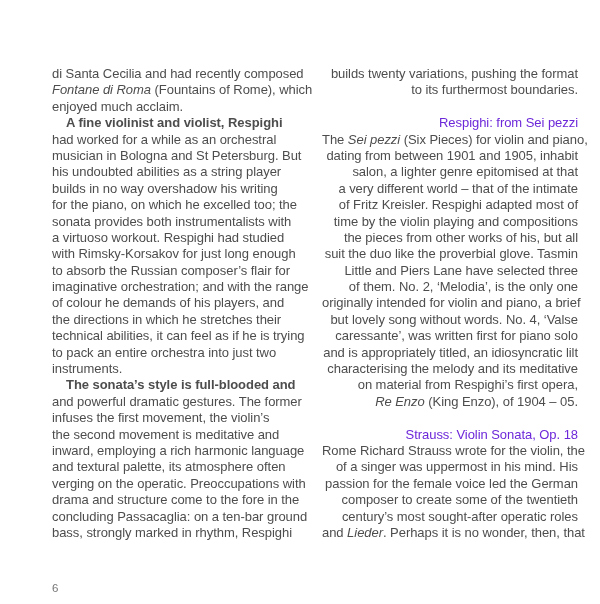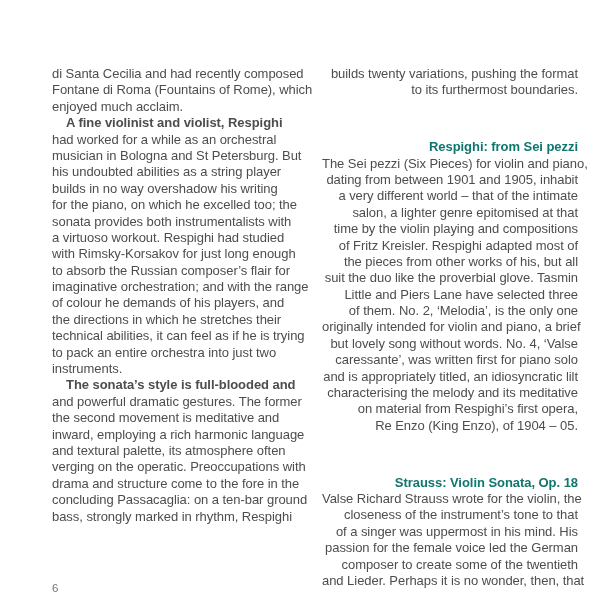--- a/index.html
+++ b/index.html
@@ -9,22 +9,22 @@
     color: #4d4d4d;
   }
   .col {
     position: absolute; top: 66px; font-size: 13px; line-height: 16.4px; letter-spacing: -0.05px;
   }
   .col.left { left: 52px; width: 250px; }
   .col.right { left: 322px; width: 256px; text-align: right; }
   .line { display: block; white-space: nowrap; height: 16.4px; }
   .indent { padding-left: 14px; font-weight: bold; }
   .blank { height: 16.4px; }
-  .heading { font-weight: bold; color: #0f766e; margin-top: 24px; }
-  .it { }
+  .heading { font-weight: normal; color: #6d28d9; }
+  .it { font-style: italic; }
   .page-num { position: absolute; left: 52px; top: 582px; font-size: 11.5px; color: #777; }
 </style>
 </head>
 <body>
 
 <div class="col left" id="left-col">
     <span class="line"><span>di Santa Cecilia and had recently composed</span></span>
     <span class="line"><span class="it">Fontane di Roma</span><span> (Fountains of Rome), which</span></span>
     <span class="line"><span>enjoyed much acclaim.</span></span>
     <span class="line indent"><span>A fine violinist and violist, Respighi</span></span>
@@ -38,52 +38,53 @@
     <span class="line"><span>with Rimsky-Korsakov for just long enough</span></span>
     <span class="line"><span>to absorb the Russian composer’s flair for</span></span>
     <span class="line"><span>imaginative orchestration; and with the range</span></span>
     <span class="line"><span>of colour he demands of his players, and</span></span>
     <span class="line"><span>the directions in which he stretches their</span></span>
     <span class="line"><span>technical abilities, it can feel as if he is trying</span></span>
     <span class="line"><span>to pack an entire orchestra into just two</span></span>
     <span class="line"><span>instruments.</span></span>
     <span class="line indent"><span>The sonata’s style is full-blooded and</span></span>
     <span class="line"><span>and powerful dramatic gestures. The former</span></span>
+    <span class="line"><span>infuses the first movement, the violin’s</span></span>
     <span class="line"><span>the second movement is meditative and</span></span>
     <span class="line"><span>inward, employing a rich harmonic language</span></span>
     <span class="line"><span>and textural palette, its atmosphere often</span></span>
     <span class="line"><span>verging on the operatic. Preoccupations with</span></span>
     <span class="line"><span>drama and structure come to the fore in the</span></span>
     <span class="line"><span>concluding Passacaglia: on a ten-bar ground</span></span>
     <span class="line"><span>bass, strongly marked in rhythm, Respighi</span></span>
   </div>
 <div class="col right" id="right-col">
     <span class="line"><span>builds twenty variations, pushing the format</span></span>
     <span class="line"><span>to its furthermost boundaries.</span></span>
     <span class="line blank"></span>
     <span class="line heading"><span>Respighi: from Sei pezzi</span></span>
     <span class="line"><span>The </span><span class="it">Sei pezzi</span><span> (Six Pieces) for violin and piano,</span></span>
     <span class="line"><span>dating from between 1901 and 1905, inhabit</span></span>
+    <span class="line"><span>salon, a lighter genre epitomised at that</span></span>
     <span class="line"><span>a very different world – that of the intimate</span></span>
-    <span class="line"><span>salon, a lighter genre epitomised at that</span></span>
+    <span class="line"><span>of Fritz Kreisler. Respighi adapted most of</span></span>
     <span class="line"><span>time by the violin playing and compositions</span></span>
-    <span class="line"><span>of Fritz Kreisler. Respighi adapted most of</span></span>
     <span class="line"><span>the pieces from other works of his, but all</span></span>
     <span class="line"><span>suit the duo like the proverbial glove. Tasmin</span></span>
     <span class="line"><span>Little and Piers Lane have selected three</span></span>
     <span class="line"><span>of them. No. 2, ‘Melodia’, is the only one</span></span>
     <span class="line"><span>originally intended for violin and piano, a brief</span></span>
     <span class="line"><span>but lovely song without words. No. 4, ‘Valse</span></span>
     <span class="line"><span>caressante’, was written first for piano solo</span></span>
     <span class="line"><span>and is appropriately titled, an idiosyncratic lilt</span></span>
     <span class="line"><span>characterising the melody and its meditative</span></span>
     <span class="line"><span>on material from Respighi’s first opera,</span></span>
     <span class="line"><span class="it">Re Enzo</span><span> (King Enzo), of 1904 – 05.</span></span>
     <span class="line blank"></span>
     <span class="line heading"><span>Strauss: Violin Sonata, Op. 18</span></span>
-    <span class="line"><span>Valse Richard Strauss wrote for the violin, the</span></span>
-    <span class="line"><span>closeness of the instrument’s tone to that</span></span>
+    <span class="line"><span>Rome Richard Strauss wrote for the violin, the</span></span>
     <span class="line"><span>of a singer was uppermost in his mind. His</span></span>
     <span class="line"><span>passion for the female voice led the German</span></span>
     <span class="line"><span>composer to create some of the twentieth</span></span>
+    <span class="line"><span>century’s most sought-after operatic roles</span></span>
     <span class="line"><span>and </span><span class="it">Lieder</span><span>. Perhaps it is no wonder, then, that</span></span>
   </div>
 <div class="page-num">6</div>
 
 </body></html>

